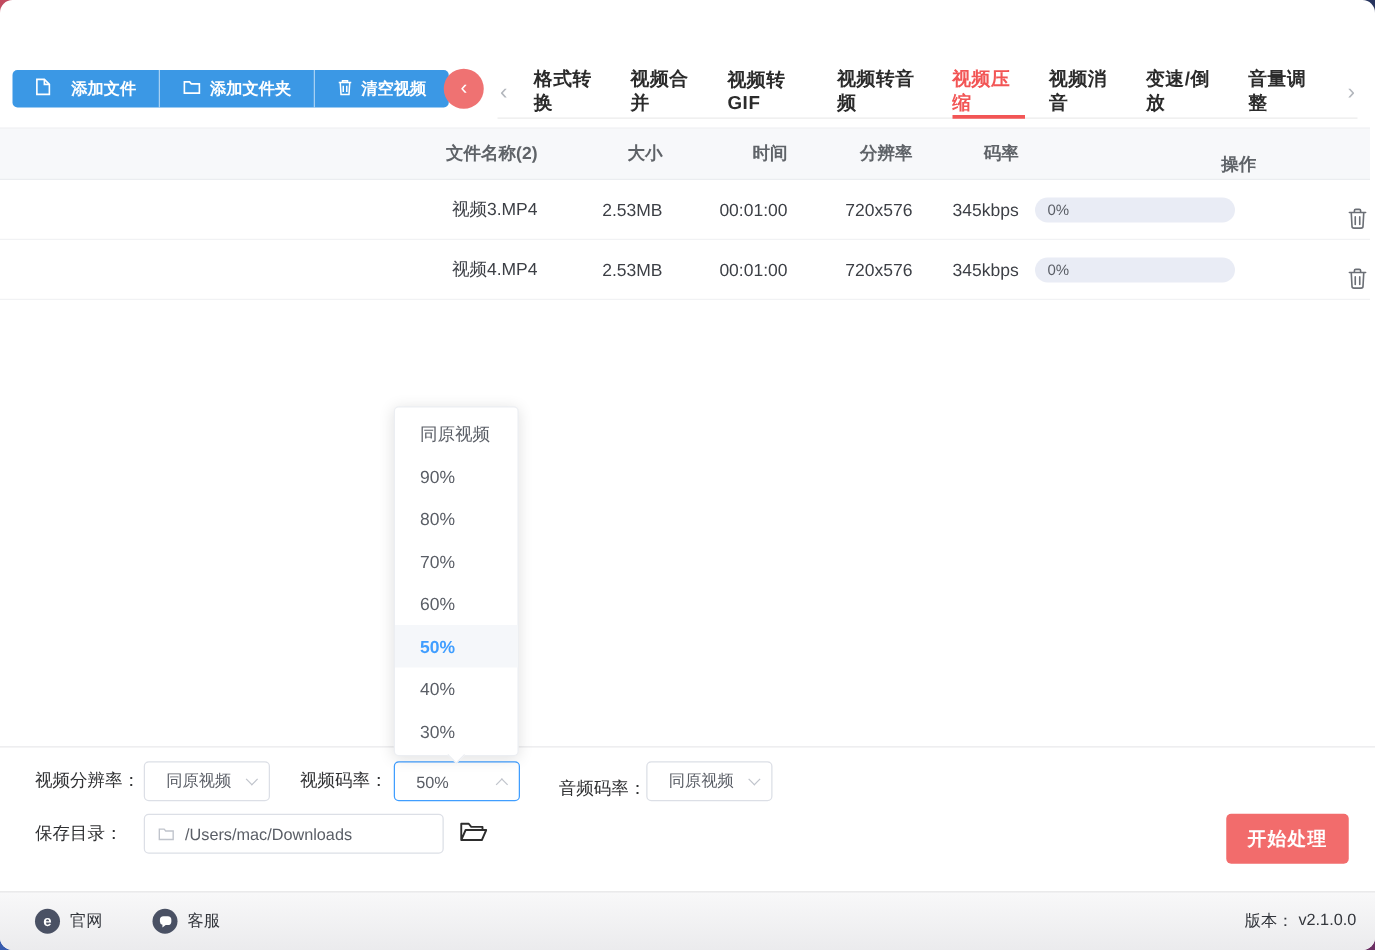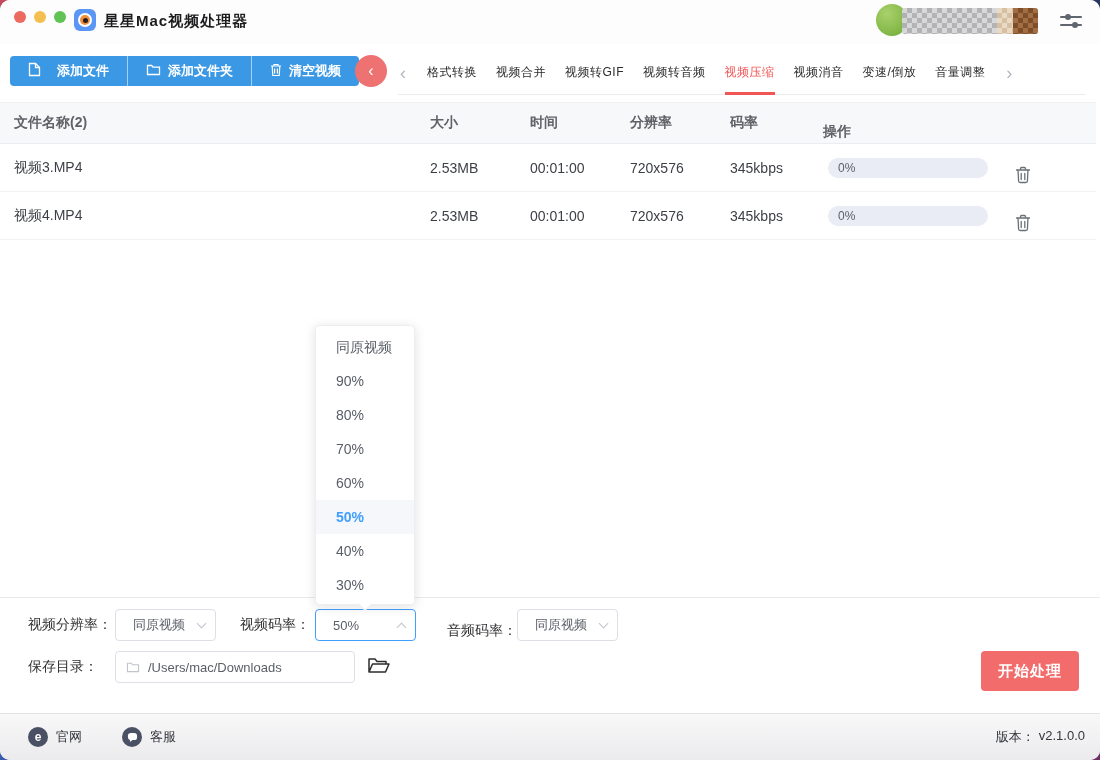--- a/index.html
+++ b/index.html
@@ -49,25 +49,25 @@
     background:#3b98e5; border-radius:4px; overflow:hidden; }
   .blue-btn { display:flex; align-items:center; gap:7px; padding:0 18px; color:#fff; font-size:13px;
     font-weight:700; border-left:1px solid rgba(255,255,255,.55); cursor:default; }
   .blue-btn:first-child { border-left:none;gap:16px; }
   .back-circle { position:absolute; left:355px; top:55px; width:32px; height:32px; border-radius:50%;
     background:#ef7272; color:#fff; font-size:16px; display:flex; align-items:center; justify-content:center; }
   
   .tabbar { position:absolute; left:398px; right:14px; top:52px; height:43px;
     display:flex; align-items:center; gap:19px; border-bottom:1px solid #ececec; }
   .tab-chevron { color:#b3b7bd; font-size:18px; line-height:1; padding:0 2px; }
-  .tab { font-size:12px; font-weight:400; color:#2b2b2b; letter-spacing:.5px; height:43px;
+  .tab { font-size:15px; font-weight:700; color:#2b2b2b; letter-spacing:.5px; height:43px;
     display:flex; align-items:center; border-bottom:3px solid transparent; padding-top:2px; }
   .tab.active { color:#f25555; border-bottom-color:#f25555; }
   
-  .table { position:absolute; left:0; right:4px; top:102px; }
+  .table { position:absolute; left:0; right:4px; top:102px;text-align:right; }
   .trow { display:grid; grid-template-columns:430px 100px 100px 100px 85px 190px 1fr; align-items:center; }
   .thead { height:42px; background:#f7f8fa; border-top:1px solid #f1f1f3; border-bottom:1px solid #ebedf0;
     font-size:14px; font-weight:700; color:#5f6368; }
   .tbody-row { height:48px; background:#fff; border-bottom:1px solid #f1f2f4; font-size:14px; color:#3c3f45; }
   .cell-name { padding-left:14px; }
   .cell-ops { padding-left:8px;margin-top:17px; }
   .pill { margin-left:13px; width:160px; height:20px; border-radius:10px; background:#e9ecf5;
     display:flex; align-items:center; padding-left:10px; font-size:12px; color:#5a5e66; }
   .trash-btn { width:20px; height:22px; background:none; border:none; cursor:default; }
   
@@ -101,44 +101,20 @@
   .f-icon { width:20px; height:20px; border-radius:50%; background:#4a5164; display:flex;
     align-items:center; justify-content:center; color:#fff; font-size:12px; font-weight:700; }
   .footer-item { display:flex; align-items:center; gap:8px; margin-right:26px; }
   .version { margin-left:auto; display:flex; gap:4px; }
 </style>
 </head>
 <body>
 
 <div class="window">
 
-  <div class="titlebar">
-    <div class="traffic t-red"></div>
-    <div class="traffic t-yellow"></div>
-    <div class="traffic t-green"></div>
-    <div class="app-icon">
-      <div class="ring1">
-          <div class="ring2">
-            <div class="dot"></div>
-          </div>
-        </div>
-    </div>
-    <div class="app-title">星星Mac视频处理器</div>
-    <div class="avatar"></div>
-    <div class="mosaic">
-      <div class="patch-beige"></div>
-        <div class="patch-brown"></div>
-    </div>
-    <div class="sliders-icon">
-      <div class="line" style="top:4px;"></div>
-        <div class="knob" style="left:5px; top:2px;"></div>
-      <div class="line" style="top:12px;"></div>
-        <div class="knob" style="left:12px; top:10px;"></div>
-    </div>
-  </div>
 
   <div class="btn-group">
     <div class="blue-btn">
       <span>
         <svg width="13" height="15" viewBox="0 0 13 15" fill="none" stroke="#fff" stroke-width="1.3">
           <path d="M1.5 1.5h6l4 4v8h-10z"></path>
             <path d="M7.5 1.5v4h4"></path>
         </svg></span>
       <span>添加文件</span>
     </div>

